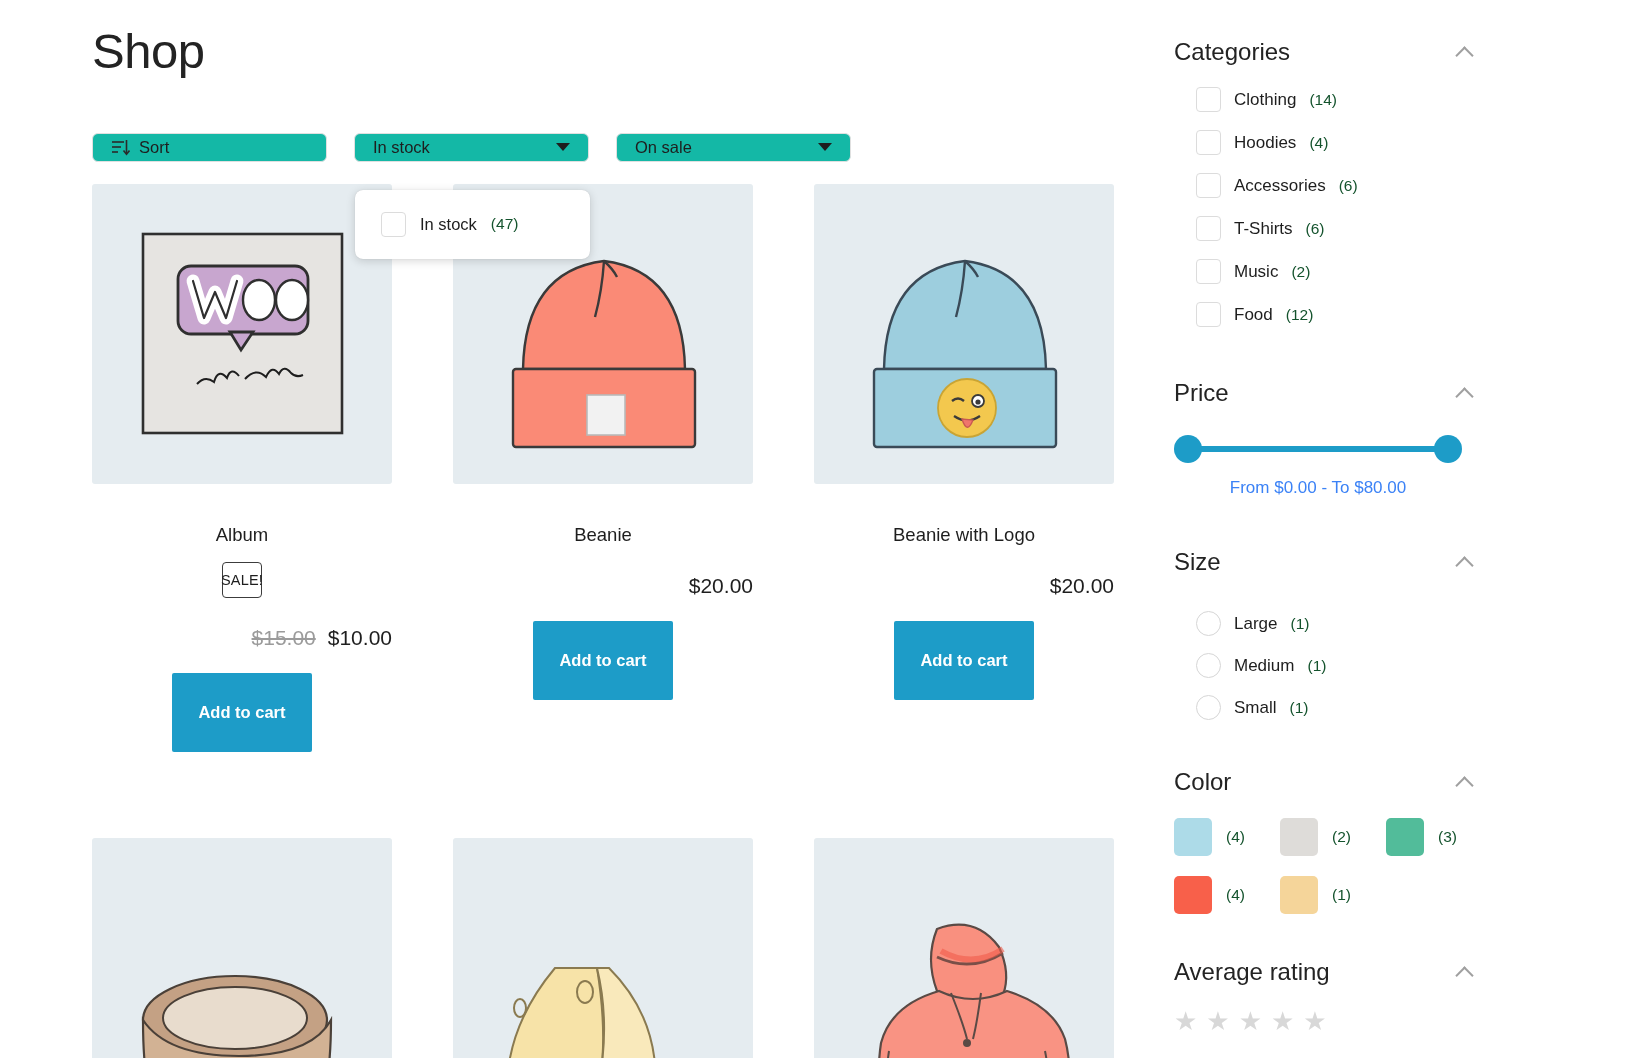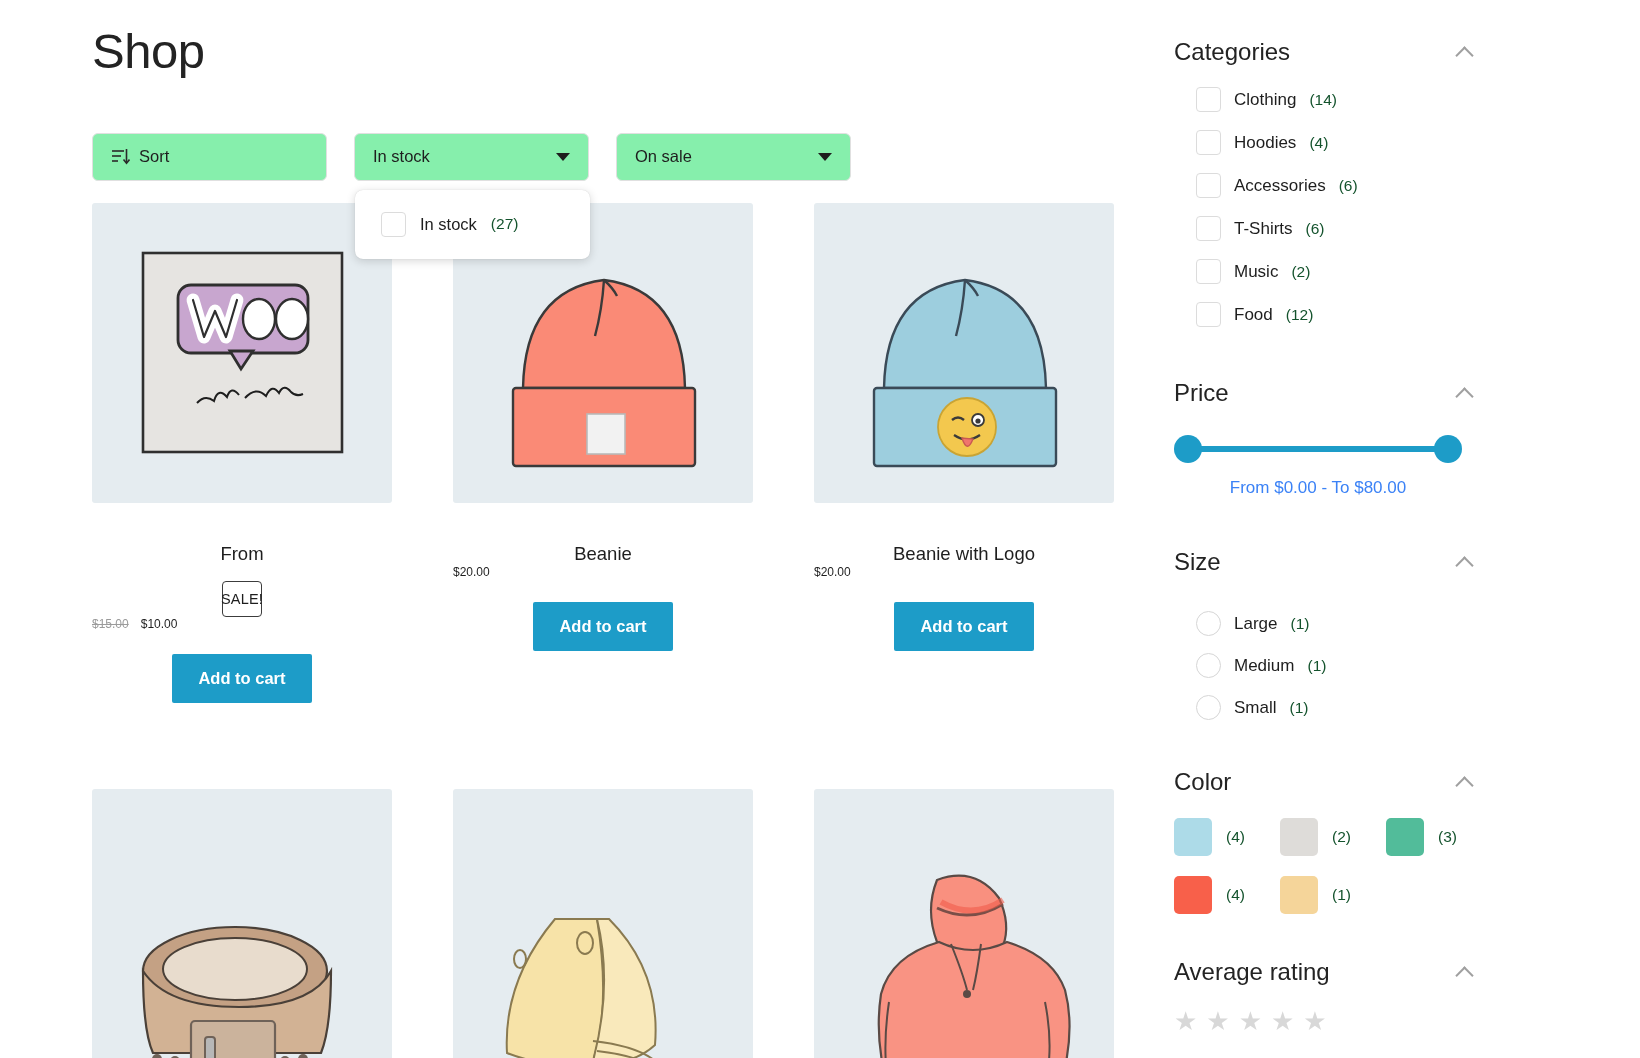--- a/index.html
+++ b/index.html
@@ -33,24 +33,24 @@
   }
 
   
   .filter-bar {
     display: flex;
     gap: 27px;
     margin-top: 52px;
     position: relative;
   }
   .pill {
-    height: 48px;
+    height: 29px;
     border: 1px solid #e0e0e0;
     border-radius: 6px;
-    background: #86efac;
+    background: #14b8a6;
     display: flex;
     align-items: center;
     padding: 0 18px;
     font-size: 16.5px;
     color: #1e1e1e;
     cursor: pointer;
     user-select: none;
   }
   .pill-sort { width: 235px; gap: 9px; }
   .pill-select {
@@ -125,41 +125,41 @@
     width: 40px; height: 36px;
     border: 1.5px solid #3c3c3c;
     border-radius: 4px;
     display: flex; align-items: center; justify-content: center;
     font-size: 14.5px;
     font-weight: 500;
     letter-spacing: .2px;
     color: #1e1e1e;
   }
   .price-line {
-    text-align: left;
-    margin-top: 0;
-    font-size: 12px;
+    text-align: right;
+    margin-top: 28px;
+    font-size: 21px;
     color: #1e1e1e;
   }
   .price-old {
     color: #9b9b9b;
     text-decoration: line-through;
     margin-right: 12px;
   }
   .btn-cart {
     display: block;
     margin: 23px auto 0 auto;
     background: #1d9cc8;
     color: #fff;
     border: none;
     border-radius: 2px;
     font-size: 16.5px;
     font-weight: 700;
     font-family: "Liberation Sans", sans-serif;
-    padding: 15px 26px;
+    padding: 30px 26px;
     cursor: pointer;
   }
   .card-row2 .thumb { height: 300px; }
   .row2 { margin-top: 86px; }
 
   
   .sidebar {
     width: 480px;
     padding: 0 0 0 14px;
     position: relative;
@@ -281,42 +281,42 @@
 
       <div class="pill pill-select">
         <span>On sale</span>
         <span class="caret"></span>
       </div>
 
       <div class="dropdown">
         <div class="dropdown-row">
           <span class="cbx"></span>
           <span class="dropdown-label">In stock</span>
-          <span class="cnt">(27)</span>
+          <span class="cnt">(47)</span>
         </div>
       </div>
     </div>
 
     <div class="grid">
 
       <div class="card">
         <div class="thumb">
           <svg width="215" height="215" viewBox="0 0 215 215">
             <rect x="8" y="8" width="199" height="199" fill="#e6e4e1" stroke="#2f2f2f" stroke-width="2.6"></rect>
             <rect x="43" y="40" width="130" height="68" rx="13" fill="#c8a6cf" stroke="#2f2f2f" stroke-width="2.8"></rect>
             <polygon points="95,106 118,106 106,124" fill="#c8a6cf" stroke="#2f2f2f" stroke-width="2.8"></polygon>
             <path d="M58 55 L69 92 L80 66 L91 92 L102 55" fill="none" stroke="#ffffff" stroke-width="13" stroke-linejoin="round" stroke-linecap="round"></path>
             <path d="M58 55 L69 92 L80 66 L91 92 L102 55" fill="none" stroke="#2f2f2f" stroke-width="2.2" stroke-linejoin="round" stroke-linecap="round"></path>
             <ellipse cx="124" cy="74" rx="16" ry="20" fill="#ffffff" stroke="#2f2f2f" stroke-width="2.4"></ellipse>
             <ellipse cx="157" cy="74" rx="16" ry="20" fill="#ffffff" stroke="#2f2f2f" stroke-width="2.4"></ellipse>
             <path d="M62 158 q8 -9 17 -2 q4 -14 13 -4 q4 -12 12 -2" fill="none" stroke="#1e1e1e" stroke-width="2"></path>
             <path d="M110 153 q11 -12 21 -2 q6 -13 13 -3 q5 -10 12 -1 q5 5 12 2" fill="none" stroke="#1e1e1e" stroke-width="2"></path>
           </svg>
         </div>
-        <div class="p-name">From</div>
+        <div class="p-name">Album</div>
         <div class="sale-badge">SALE!</div>
         <div class="price-line">
           <span class="price-old">$15.00</span><span>$10.00</span>
         </div>
         <button class="btn-cart">Add to cart</button>
       </div>
 
       <div class="card">
         <div class="thumb">
           <svg width="225" height="230" viewBox="0 0 225 230">

